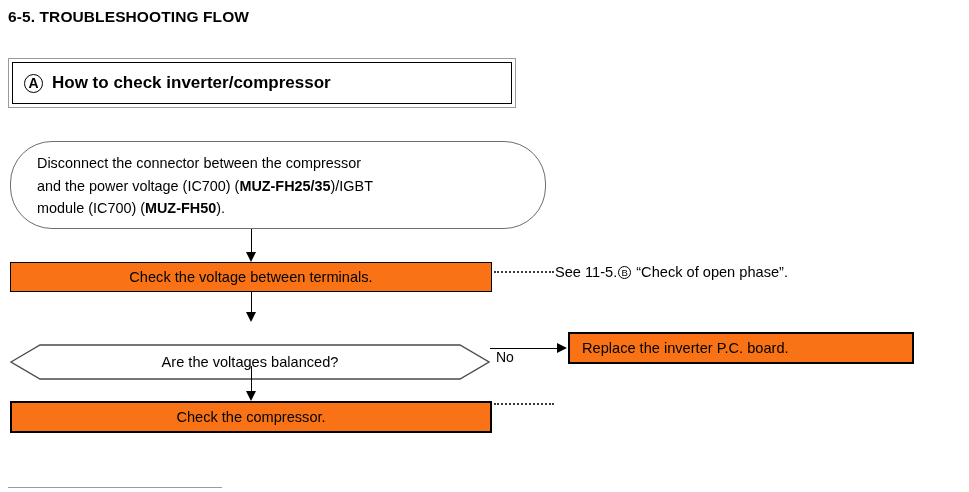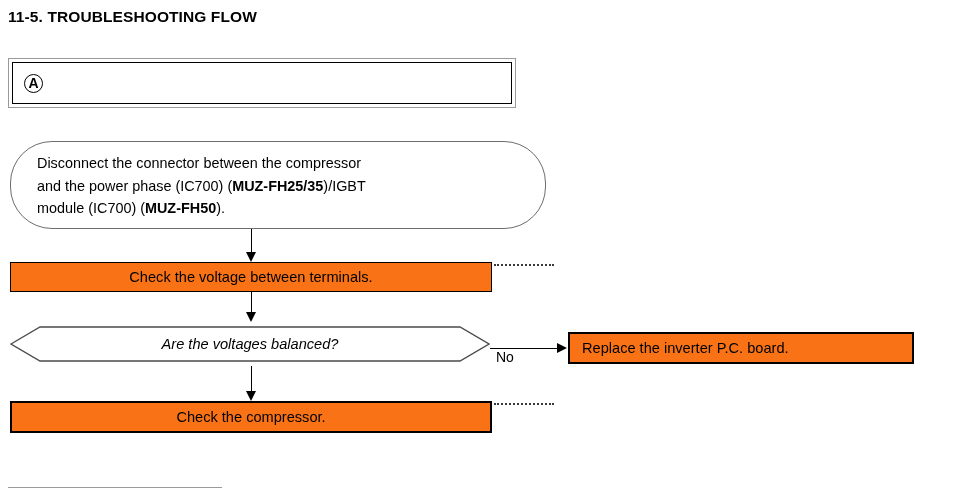--- a/index.html
+++ b/index.html
@@ -128,24 +128,23 @@
     height: 32px;
     border: 2.4px solid #000000;
     justify-content: flex-start;
     padding-left: 12px;
   }
 
   
   #decision-hex {
     position: absolute;
     left: 10px;
-    top: 326px;
+    top: 344px;
     width: 480px;
     height: 36px;
-    font-style: italic;
   }
   #decision-hex svg {
     position: absolute;
     left: 0;
     top: 0;
     display: block;
   }
   #decision-label {
     position: absolute;
     left: 0;
@@ -240,45 +239,47 @@
     left: 8px;
     top: 487px;
     width: 214px;
     height: 1px;
     background: #9b9b9b;
   }
 </style>
 </head>
 <body>
 
-<div id="page-title">11-5. TROUBLESHOOTING FLOW</div>
+<div id="page-title">6-5. TROUBLESHOOTING FLOW</div>
 
 <div id="header-banner">
   <div id="header-banner-inner">
     <span id="circle-a">A</span>
+    <span id="header-banner-label">How to check inverter/compressor</span>
   </div>
 </div>
 
 <div id="disconnect-box">
   <div id="disconnect-text"><span>Disconnect the connector between the compressor</span>
-<span>and the power phase (IC700) (</span><b>MUZ-FH25/35</b><span>)/IGBT</span>
+<span>and the power voltage (IC700) (</span><b>MUZ-FH25/35</b><span>)/IGBT</span>
 <span>module (IC700) (</span><b>MUZ-FH50</b><span>).</span></div>
 </div>
 
 <div class="connector">
   <div class="conn-line-v" style="left:250.6px; top:229px; height:26px;"></div>
   <div class="arrow-down" style="left:245.8px; top:252px;"></div>
 </div>
 
 <div class="proc-box" id="voltage-box">
   <span class="proc-label">Check the voltage between terminals.</span>
 </div>
 
 <div class="note-row" id="note-open-phase">
   <span class="note-leader"></span>
+  <span class="note-text"><span>See 11-5.</span><span class="circ-ref">B</span><span> “Check of open phase”.</span></span>
 </div>
 
 <div class="connector">
   <div class="conn-line-v" style="left:250.6px; top:292px; height:22px;"></div>
   <div class="arrow-down" style="left:245.8px; top:312px;"></div>
 </div>
 
 <div id="decision-hex">
   <svg width="480" height="36" viewBox="0 0 480 36">
     <polygon points="1,18 30,1 450,1 479,18 450,35 30,35" fill="#ffffff" stroke="#4a4a4a" stroke-width="1.3"></polygon>

